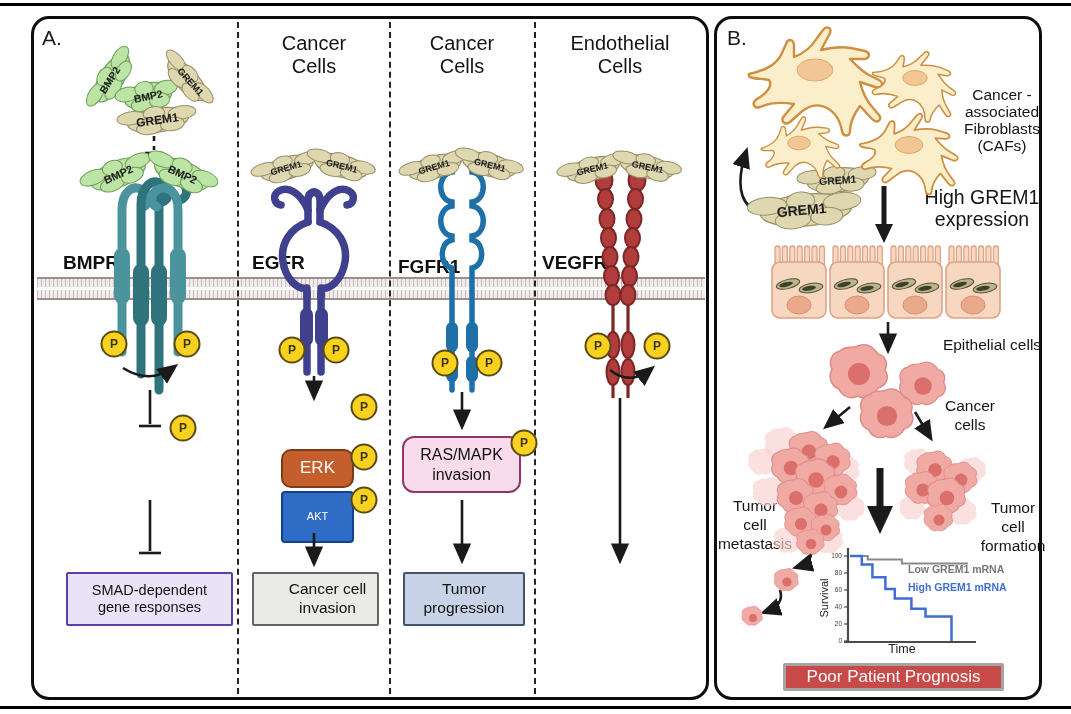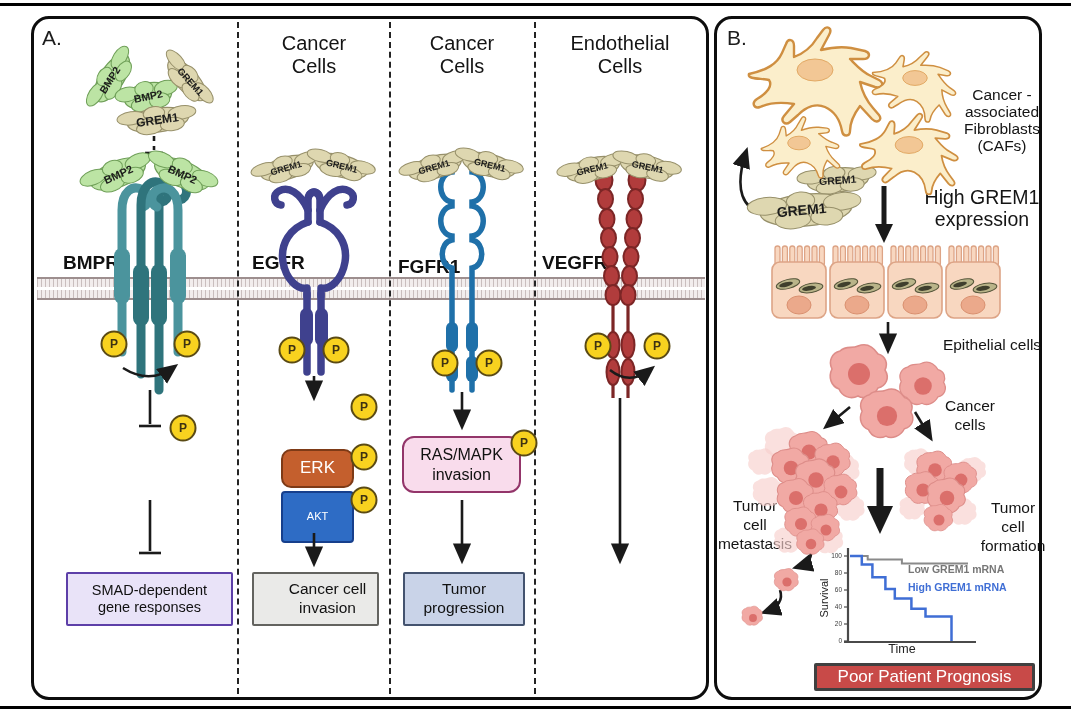--- a/index.html
+++ b/index.html
@@ -25,21 +25,21 @@
   .obox{border-radius:2px;border:2.6px solid;}
   #rsmad{left:94px;top:434px;width:113px;height:62px;background:var(--rsmadF);border-color:var(--rsmadS);font-size:16.5px;}
   #stat3{left:277px;top:404px;width:78px;height:41px;background:var(--stat3F);border-color:var(--stat3S);font-size:17px;border-radius:10px;}
   #erk{left:281px;top:449px;width:73px;height:39px;background:var(--erkF);border-color:var(--erkS);font-size:17px;color:#fff;border-radius:10px;}
   #akt{left:281px;top:491px;width:73px;height:52px;background:var(--aktF);border-color:var(--aktS);font-size:11px;color:#fff;border-radius:4px;}
   #rasmapk{left:402px;top:436px;width:119px;height:57px;background:var(--rasF);border-color:var(--rasS);font-size:16px;}
   #smaddep{left:66px;top:572px;width:167px;height:54px;background:var(--smadF);border-color:var(--smadS);font-size:14.5px;}
   #invasion{left:252px;top:572px;width:127px;height:54px;background:var(--invF);border-color:var(--invS);font-size:15.5px;padding-left:24px;}
   #progression{left:403px;top:572px;width:122px;height:54px;background:var(--progF);border-color:var(--progS);font-size:15.5px;}
   #angio{left:567px;top:572px;width:123px;height:54px;background:var(--angF);border-color:var(--angS);font-size:16px;}
-  #prognosis{left:814px;top:663px;width:221px;height:28px;background:var(--progR);border:3px solid #404040;
+  #prognosis{left:783px;top:663px;width:221px;height:28px;background:var(--progR);border:3px solid #a3a3a3;
     color:#fff;font-size:17px;border-radius:2px;}
   .blab{position:absolute;font-size:15.5px;line-height:1.22;text-align:center;white-space:pre-line;color:#141414;}
   #highgrem{font-size:19.5px;line-height:1.15;}
   #gfx{position:absolute;left:0;top:0;pointer-events:none;}
   #gfx text{font-family:"Liberation Sans",sans-serif;}
   .bmprL{stroke:var(--tealL);fill:none;stroke-linecap:round;}
   .bmprD{stroke:var(--teal);fill:none;stroke-linecap:round;}
   .bmprLF{fill:var(--tealL);}
   .bmprDF{fill:var(--teal);}
   .egfr{stroke:var(--indigo);fill:none;stroke-width:7.5;stroke-linecap:round;stroke-linejoin:round;}

